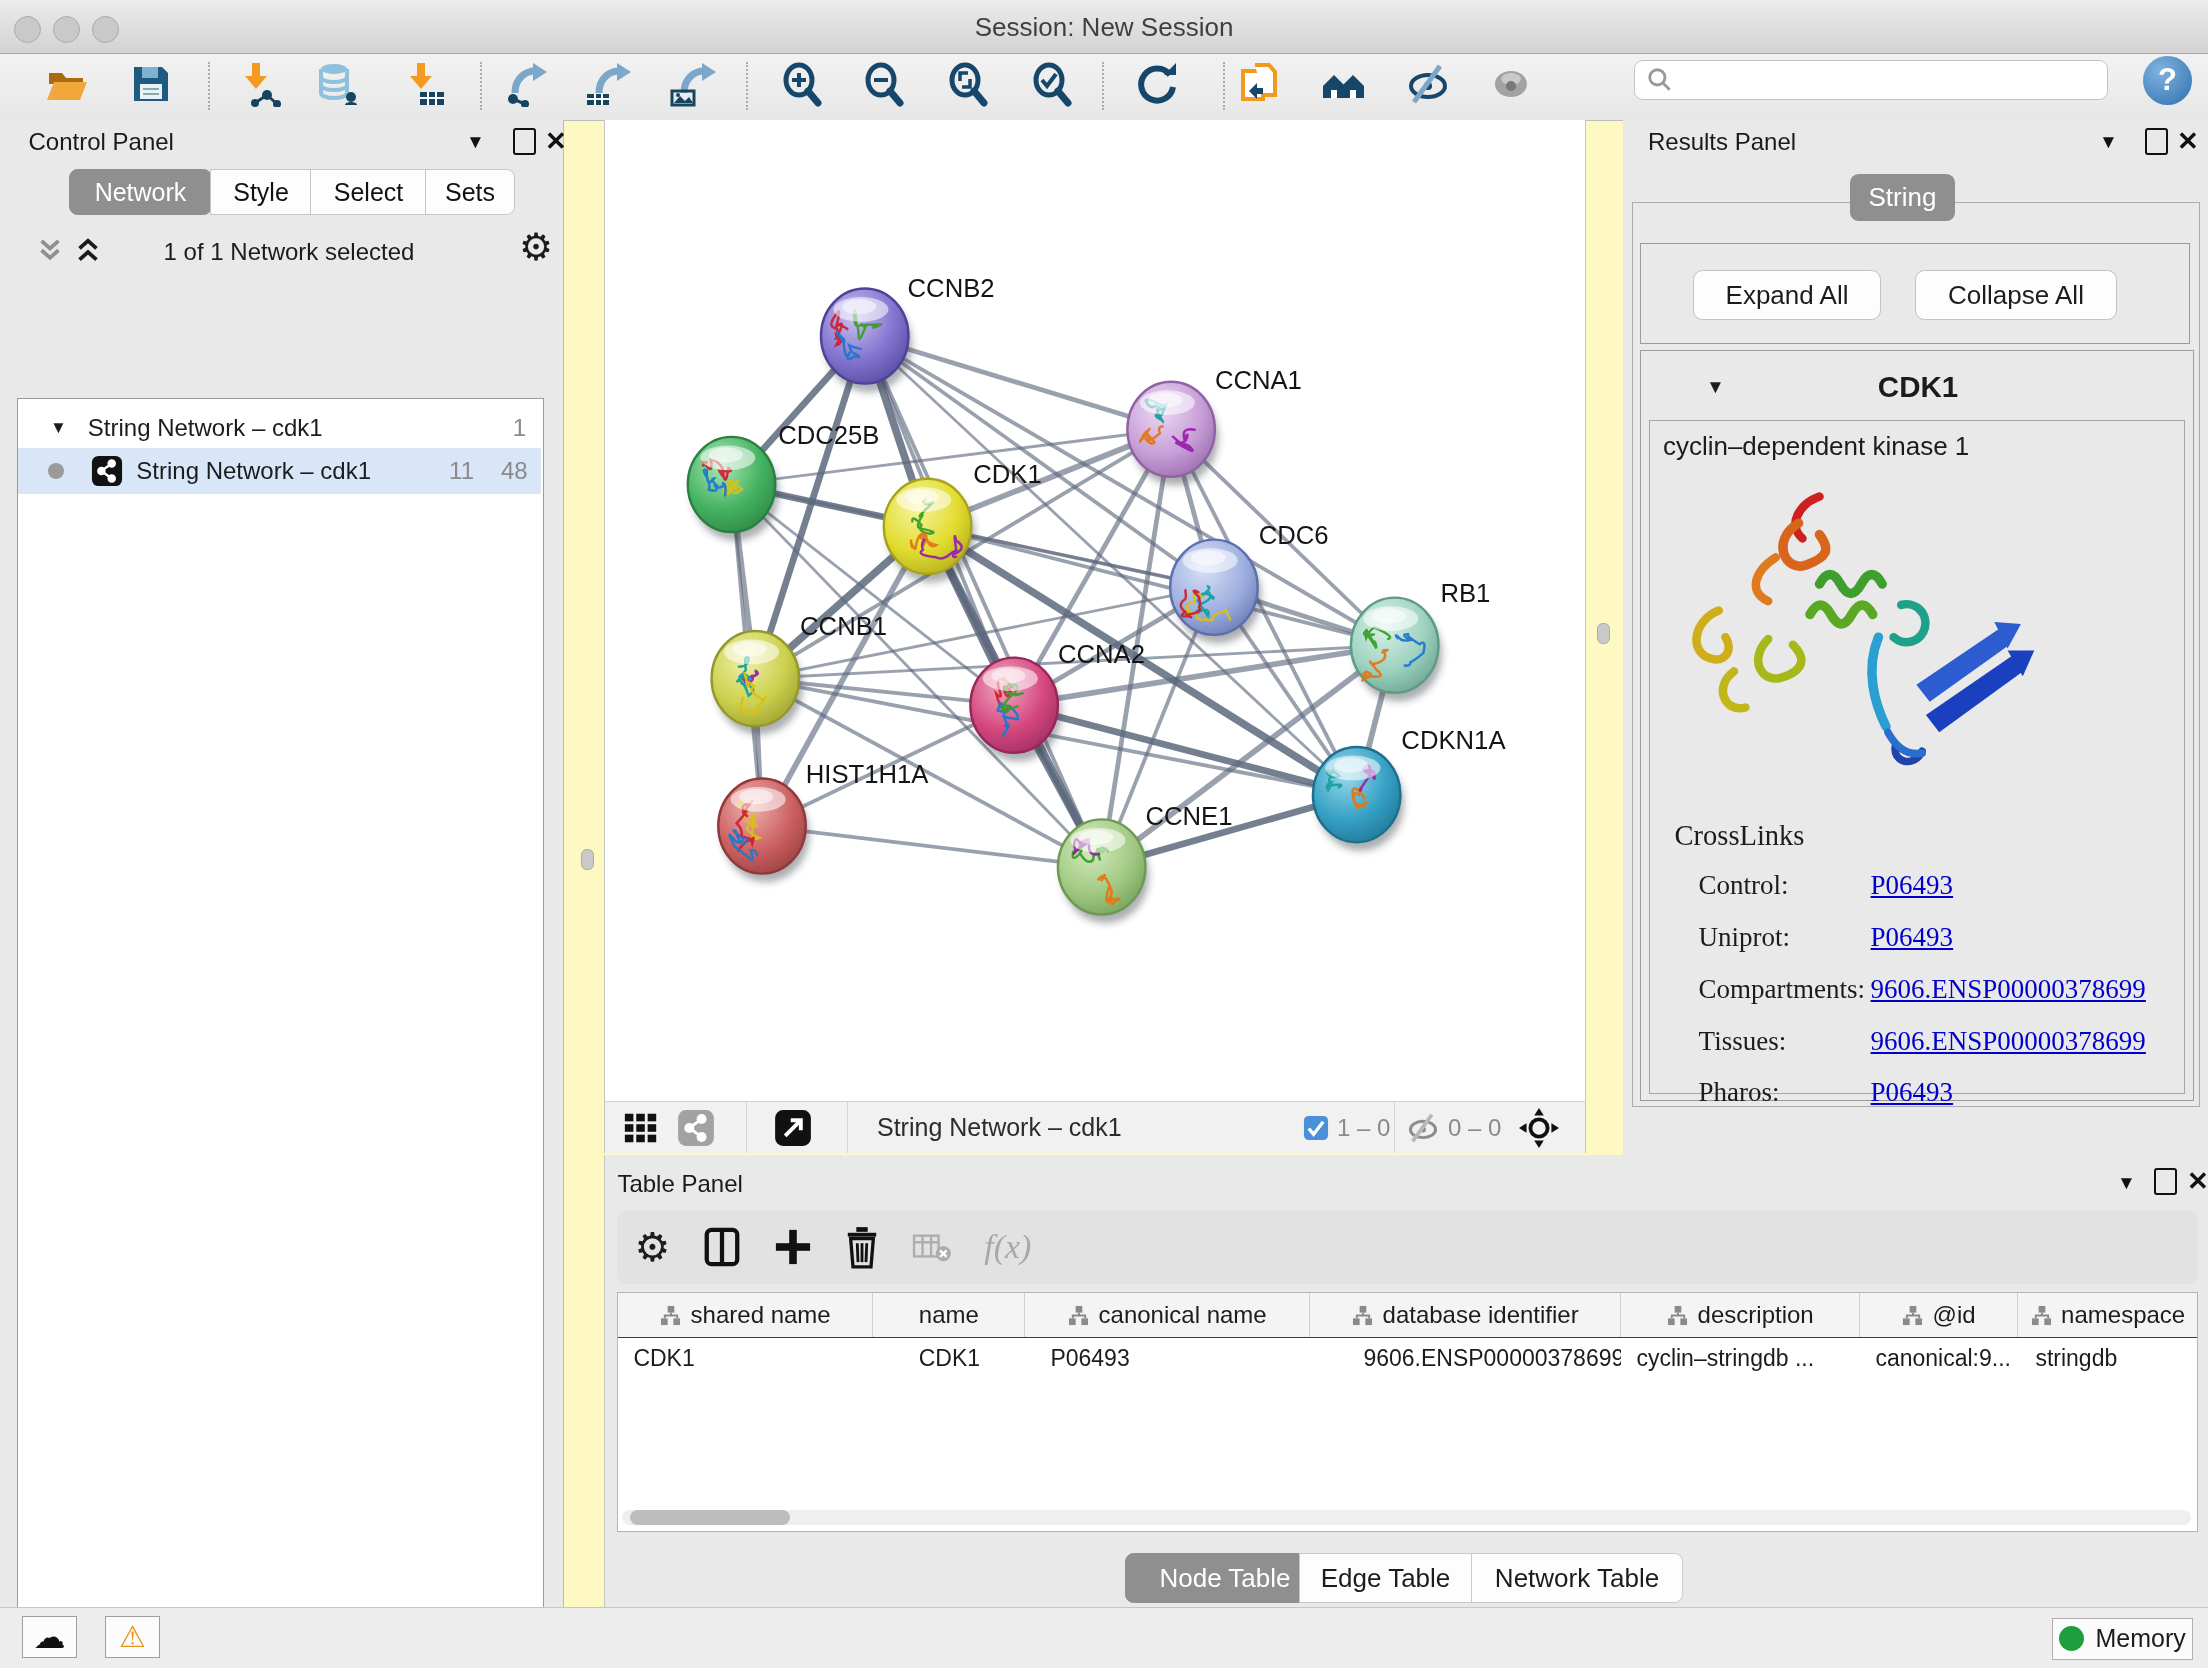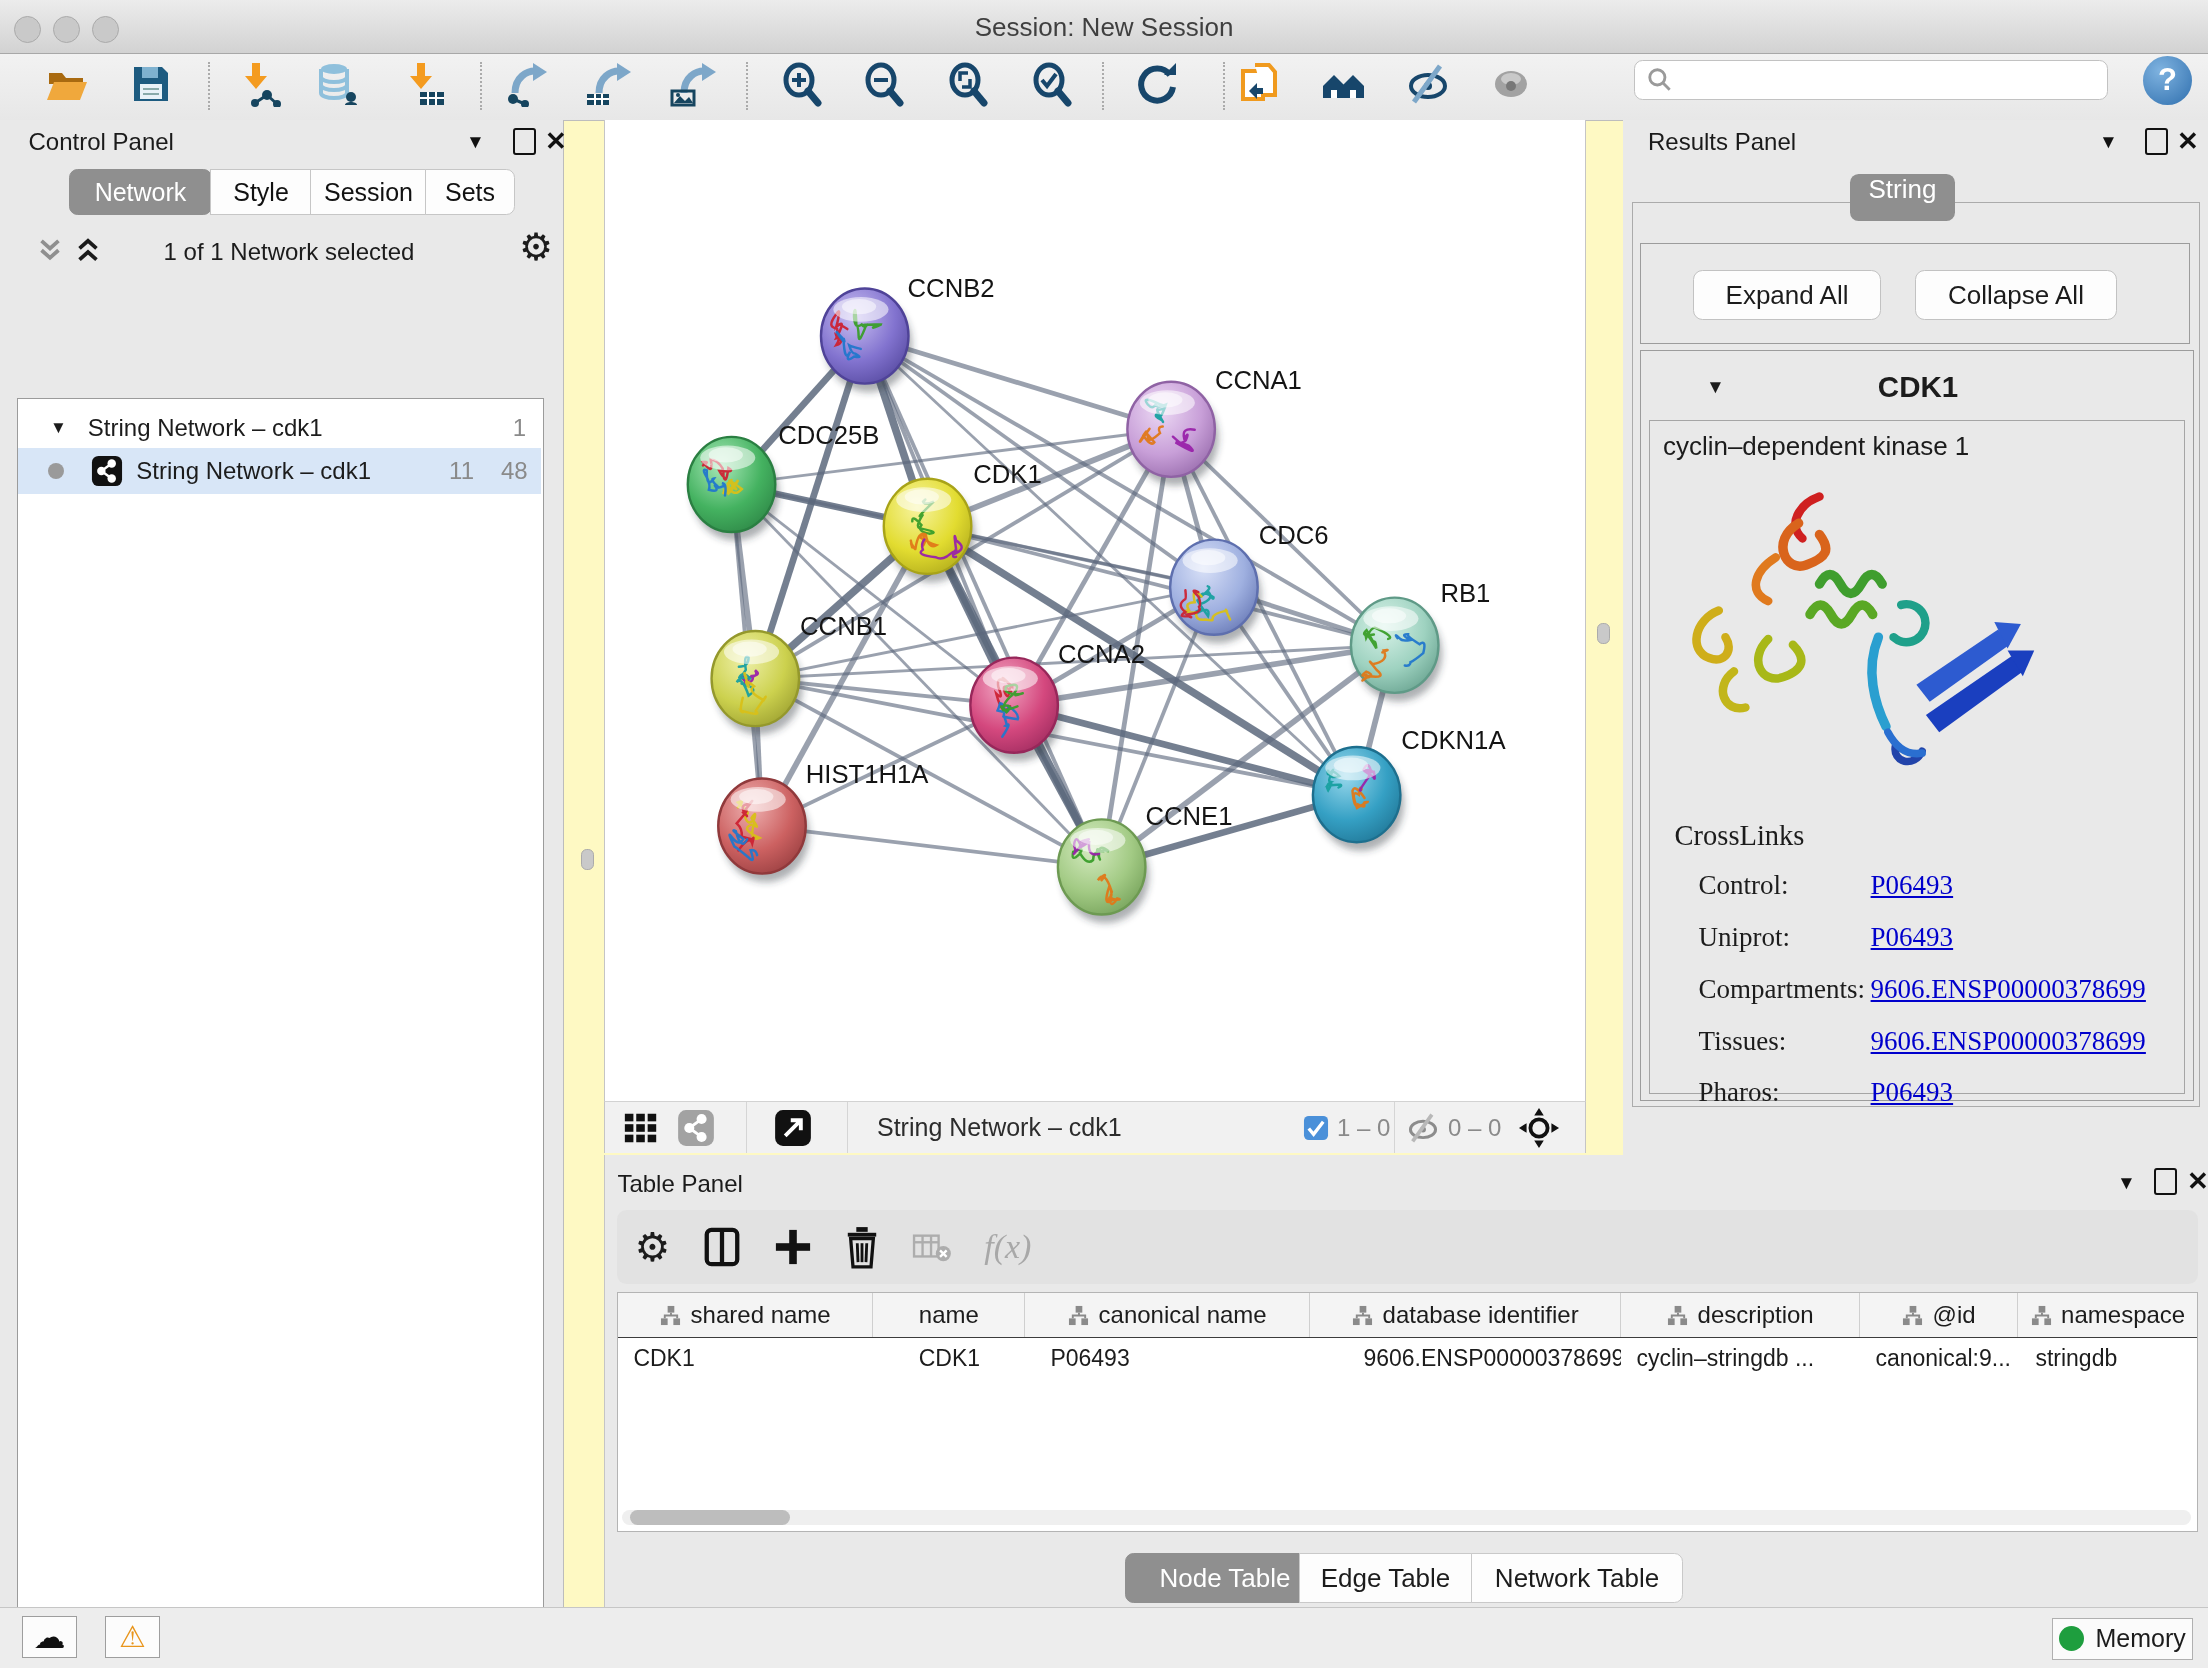--- a/index.html
+++ b/index.html
@@ -37,21 +37,21 @@
   
   #net-canvas{left:604px;top:120px;width:980px;height:982px;background:#fff;
               border-left:1px solid #c5c5c5;border-right:1px solid #c5c5c5;}
   #net-statusbar{left:604px;top:1101px;width:980px;height:51px;background:#f1f1f1;
                  border-top:1px solid #d2d2d2;border-left:1px solid #c5c5c5;border-right:1px solid #c5c5c5;}
   .nsb{position:absolute;top:0;height:51px;display:flex;align-items:center;}
   
   #results-panel{left:1623px;top:120px;width:586px;height:1035px;background:#e9e9e9;}
   #rp-outer{left:8.6px;top:82px;width:568px;height:905px;border:1.9px solid #ababab;box-sizing:border-box;}
   #rp-tab{left:227px;top:54px;width:105px;height:47px;border-radius:8.6px;background:#8f8f8f;color:#fff;
-          font-size:26px;display:flex;justify-content:center;z-index:3;}
+          font-size:26px;display:flex;align-items:center;justify-content:center;z-index:3;}
   .rp-box{border:1px solid #9c9c9c;box-sizing:border-box;}
   .rp-btn{height:48px;background:#fdfdfd;border:1.9px solid #c2c2c2;border-radius:9.5px;font-size:26px;
           display:flex;align-items:center;justify-content:center;}
   .serif{font-family:"Liberation Serif",serif;}
   .xlink{color:#0000cc;text-decoration:underline;}
   
   #table-panel{left:604px;top:1155px;width:1605px;height:453px;background:#e9e9e9;border-left:1px solid #c5c5c5;}
   #tp-toolbar{left:12.4px;top:55px;width:1581px;height:74px;background:#e2e2e2;border-radius:9.5px;
               display:flex;align-items:center;gap:32px;padding-left:17px;box-sizing:border-box;}
   #tp-table{left:12.4px;top:137px;width:1581px;height:240px;background:#fff;border:1px solid #b4b4b4;box-sizing:border-box;}
@@ -241,21 +241,21 @@
     <div class="abs sqbtn" style="left:513px;top:7.6px"></div>
     <div class="abs xbtn" style="left:545px;top:7.6px">✕</div>
 
     <div class="abs tab sel" style="left:69px;top:49px;width:141px;height:44px;border-radius:8.6px">
         <span>Network</span>
       </div>
     <div class="abs tab" style="left:210px;top:49px;width:100px;height:44px">
         <span>Style</span>
       </div>
     <div class="abs tab" style="left:310px;top:49px;width:115px;height:44px">
-        <span>Session</span>
+        <span>Select</span>
       </div>
     <div class="abs tab" style="left:425px;top:49px;width:88px;height:44px;border-radius:0 8.6px 8.6px 0">
         <span>Sets</span>
       </div>
 
     <div class="abs" style="left:34px;top:116px">
       <svg width="32" height="28.5" viewBox="0 0 34 30">
           <path d="M8 5l9 8 9-8M8 15l9 8 9-8" stroke="#8f8f8f" stroke-width="4" fill="none"></path>
         </svg>
     </div>

